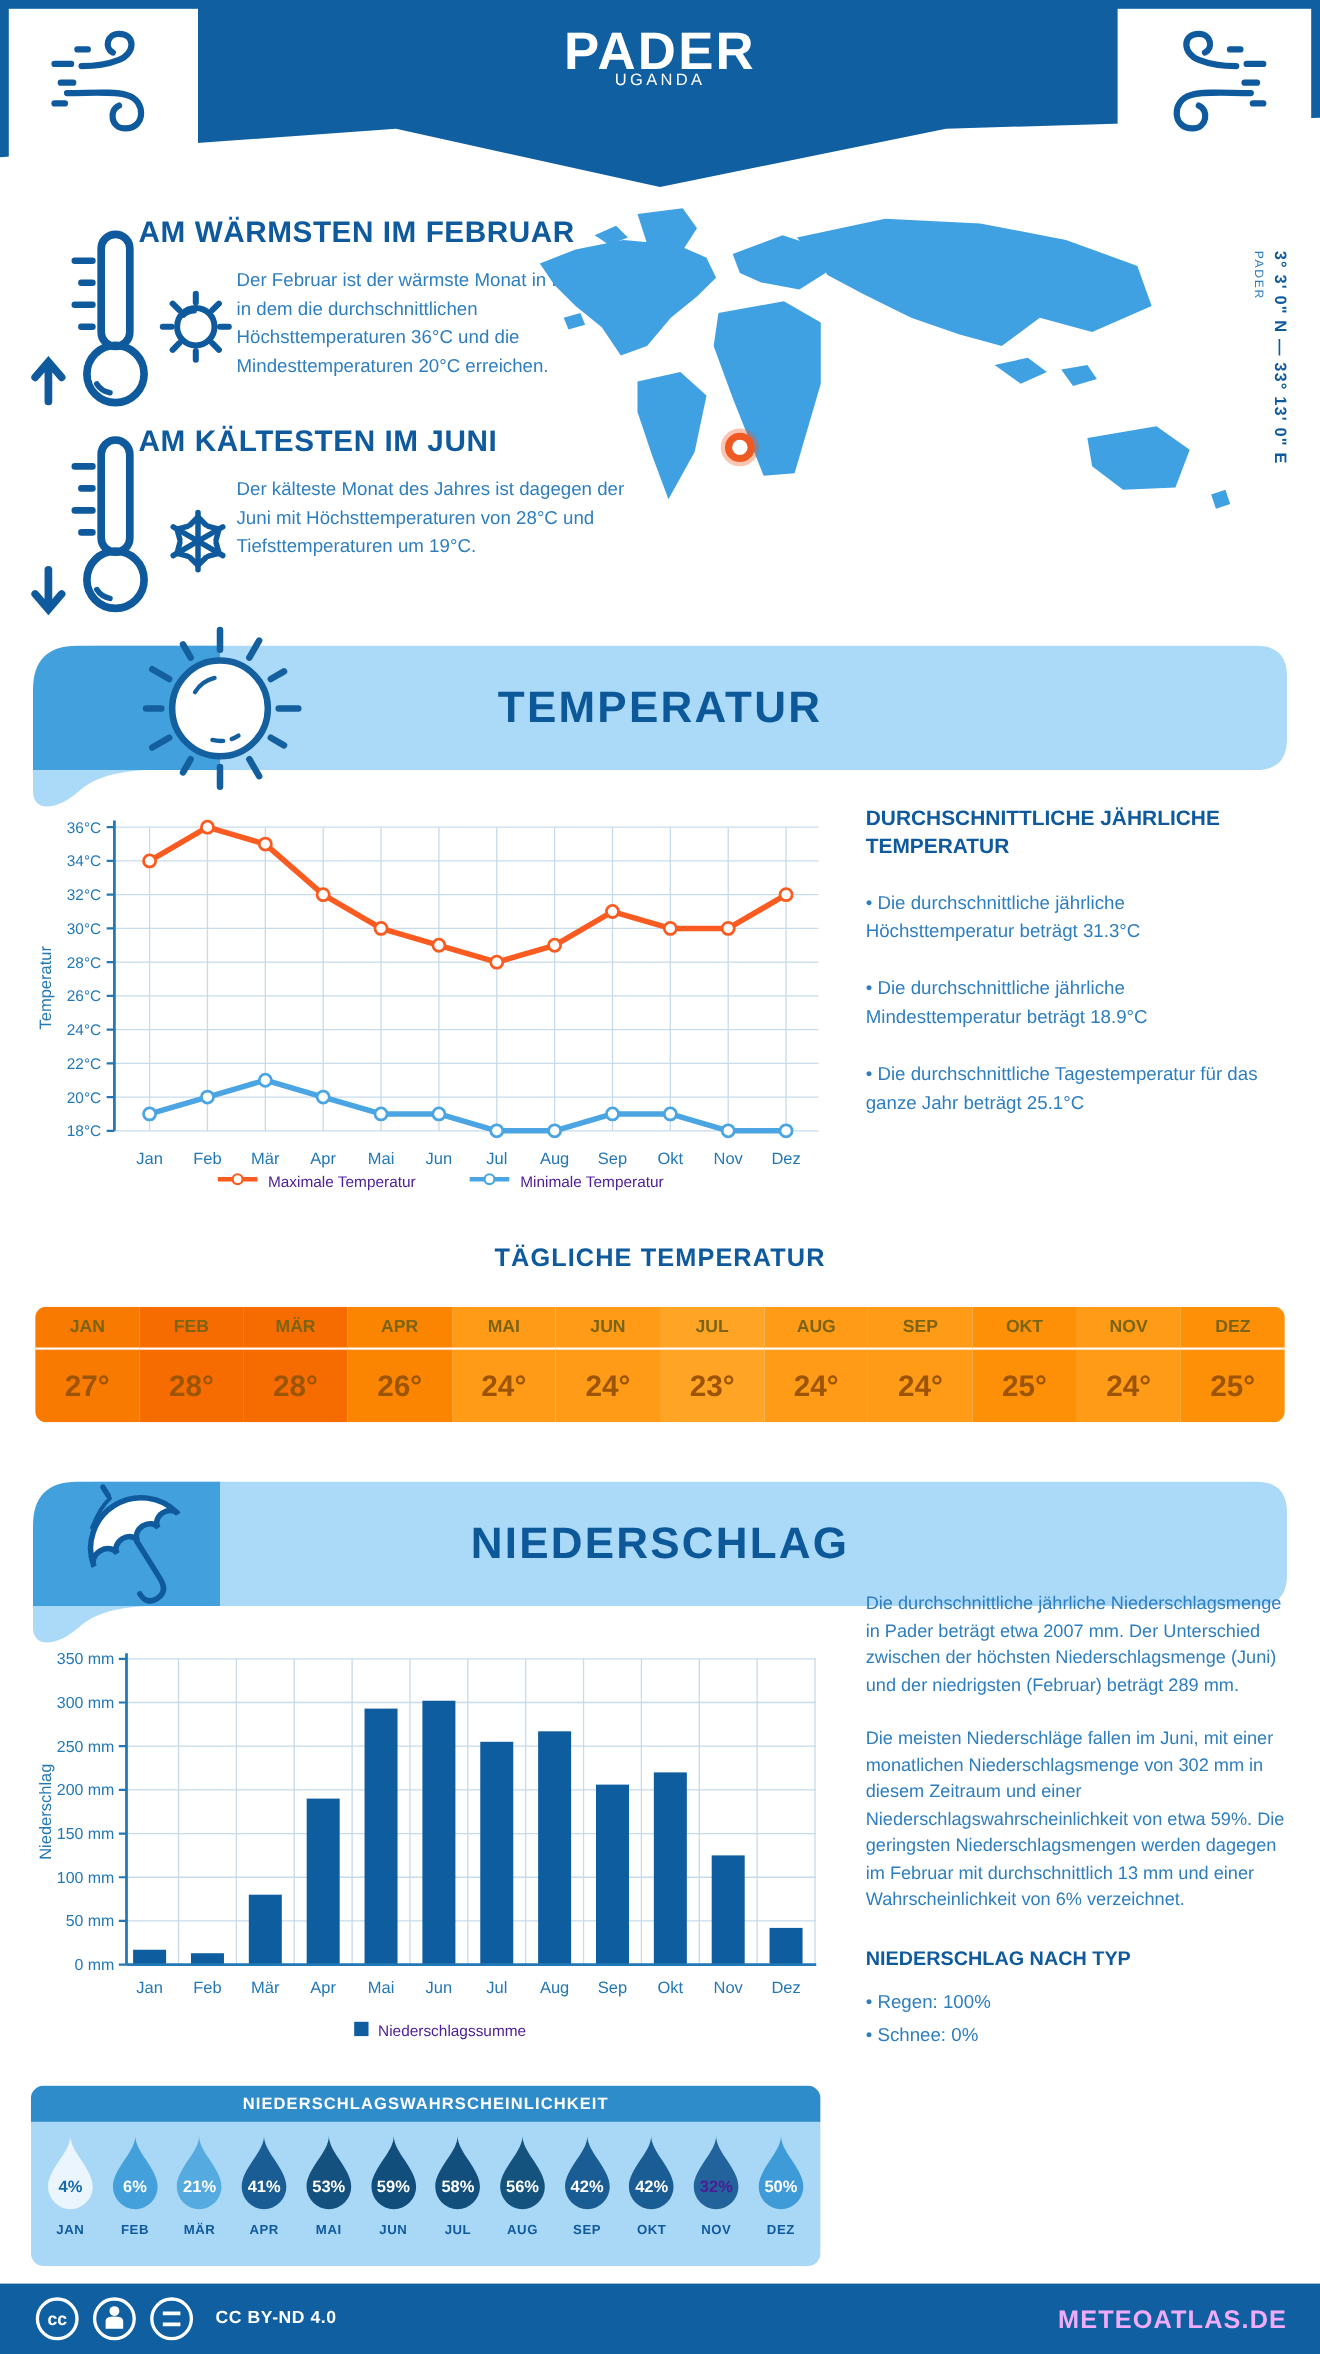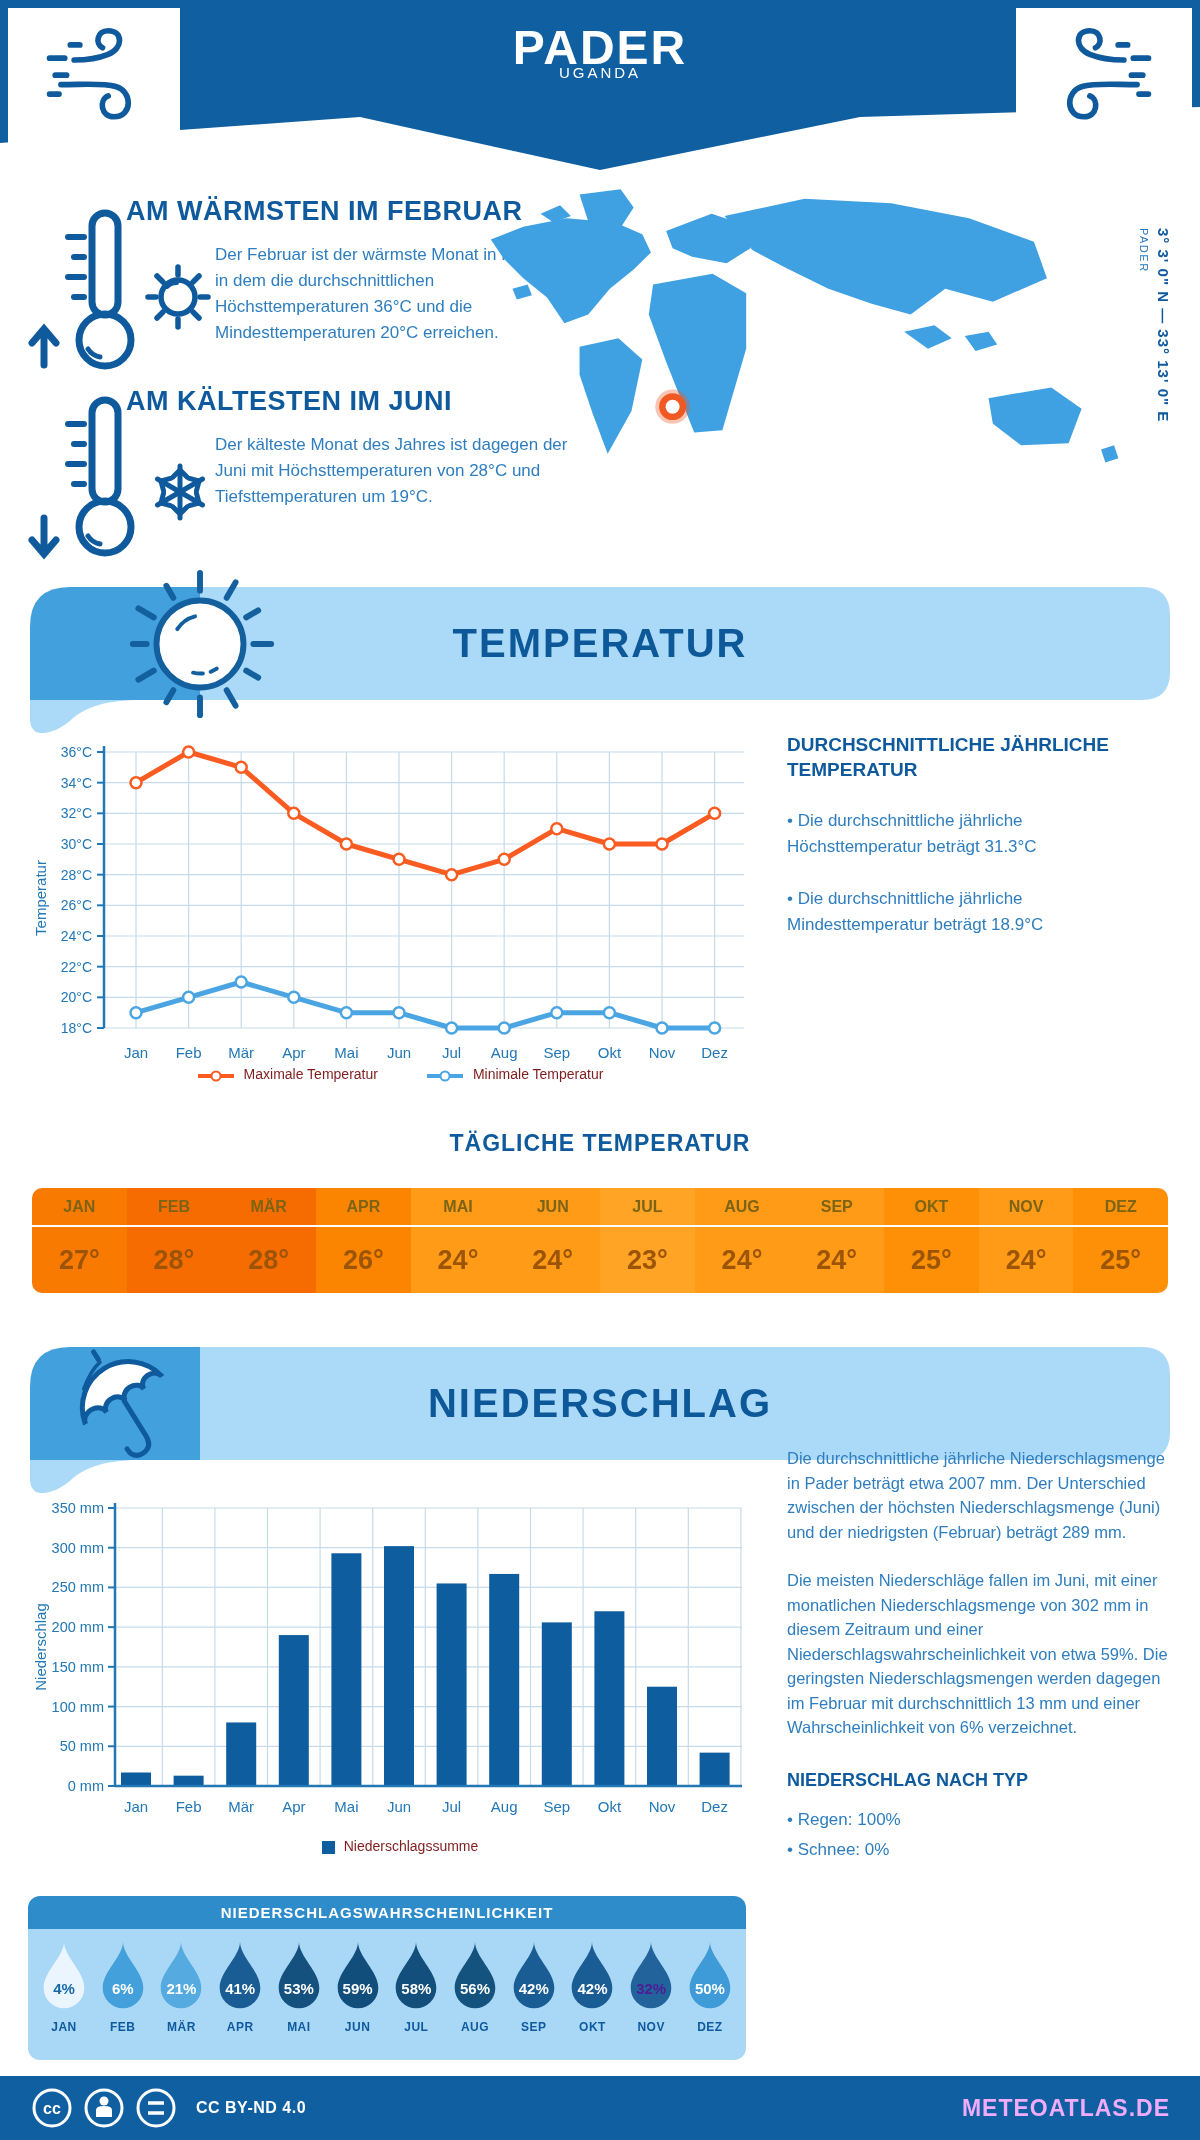--- a/index.html
+++ b/index.html
@@ -20,21 +20,21 @@
   .coords-col{display:flex;flex-direction:row;gap:5px;}
   .coords-col span{writing-mode:vertical-rl;}
   .coord-big{font-size:15px;font-weight:bold;color:#0f5a9d;letter-spacing:1px;}
   .coord-small{font-size:11px;color:#2c7cbd;letter-spacing:1.5px;}
   
   .band{width:1140px;height:113px;}
   .band-title{position:absolute;top:34px;left:0;width:1140px;text-align:center;
               font-size:40px;font-weight:bold;color:#0c5899;letter-spacing:2px;}
   
   .legend{display:flex;justify-content:center;align-items:center;gap:48px;}
-  .legend-item{display:flex;align-items:flex-end;gap:9px;font-size:14px;color:#7f1d1d;}
+  .legend-item{display:flex;align-items:flex-start;gap:9px;font-size:14px;color:#4c1d95;}
   .sq{width:13px;height:13px;display:inline-block;}
   
   .col-head{font-size:19px;font-weight:bold;color:#0f5a9d;margin:0 0 26px 0;line-height:25px;}
   .col-p{font-size:17px;line-height:26px;color:#2e7ebf;margin:0 0 26px 0;}
   .pr-p{font-size:16.5px;line-height:24.5px;color:#2e7ebf;margin:0 0 24px 0;}
   .type-head{font-size:18px;font-weight:bold;color:#0f5a9d;margin:30px 0 14px 0;}
   .type-item{font-size:17px;line-height:30px;color:#2e7ebf;margin:0;}
   
   .daily-title{top:1130px;left:0;width:1200px;text-align:center;font-size:23px;
                font-weight:bold;color:#0f5a9d;letter-spacing:1px;}
@@ -296,20 +296,21 @@
           <circle cx="19" cy="6" r="4.5" fill="#fff" stroke="#4aa5e2" stroke-width="2"></circle>
         </svg>
         <span>Minimale Temperatur</span>
       </span>
     </div>
 
   <div class="abs" style="left:787px;top:732px;width:375px;">
     <p class="col-head">DURCHSCHNITTLICHE JÄHRLICHE TEMPERATUR</p>
     <p class="col-p">• Die durchschnittliche jährliche Höchsttemperatur beträgt 31.3°C</p>
     <p class="col-p">• Die durchschnittliche jährliche Mindesttemperatur beträgt 18.9°C</p>
+    <p class="col-p">• Die durchschnittliche Tagestemperatur für das ganze Jahr beträgt 25.1°C</p>
   </div>
 
   <div class="abs daily-title">TÄGLICHE TEMPERATUR</div>
   <div class="abs daily" id="daily-table">
       <div class="dcol" style="background: rgb(249, 122, 0);">
         <div class="mon">JAN</div>
         <div class="val">27°</div>
       </div>
       <div class="dcol" style="background: rgb(247, 108, 0);">
         <div class="mon">FEB</div>

